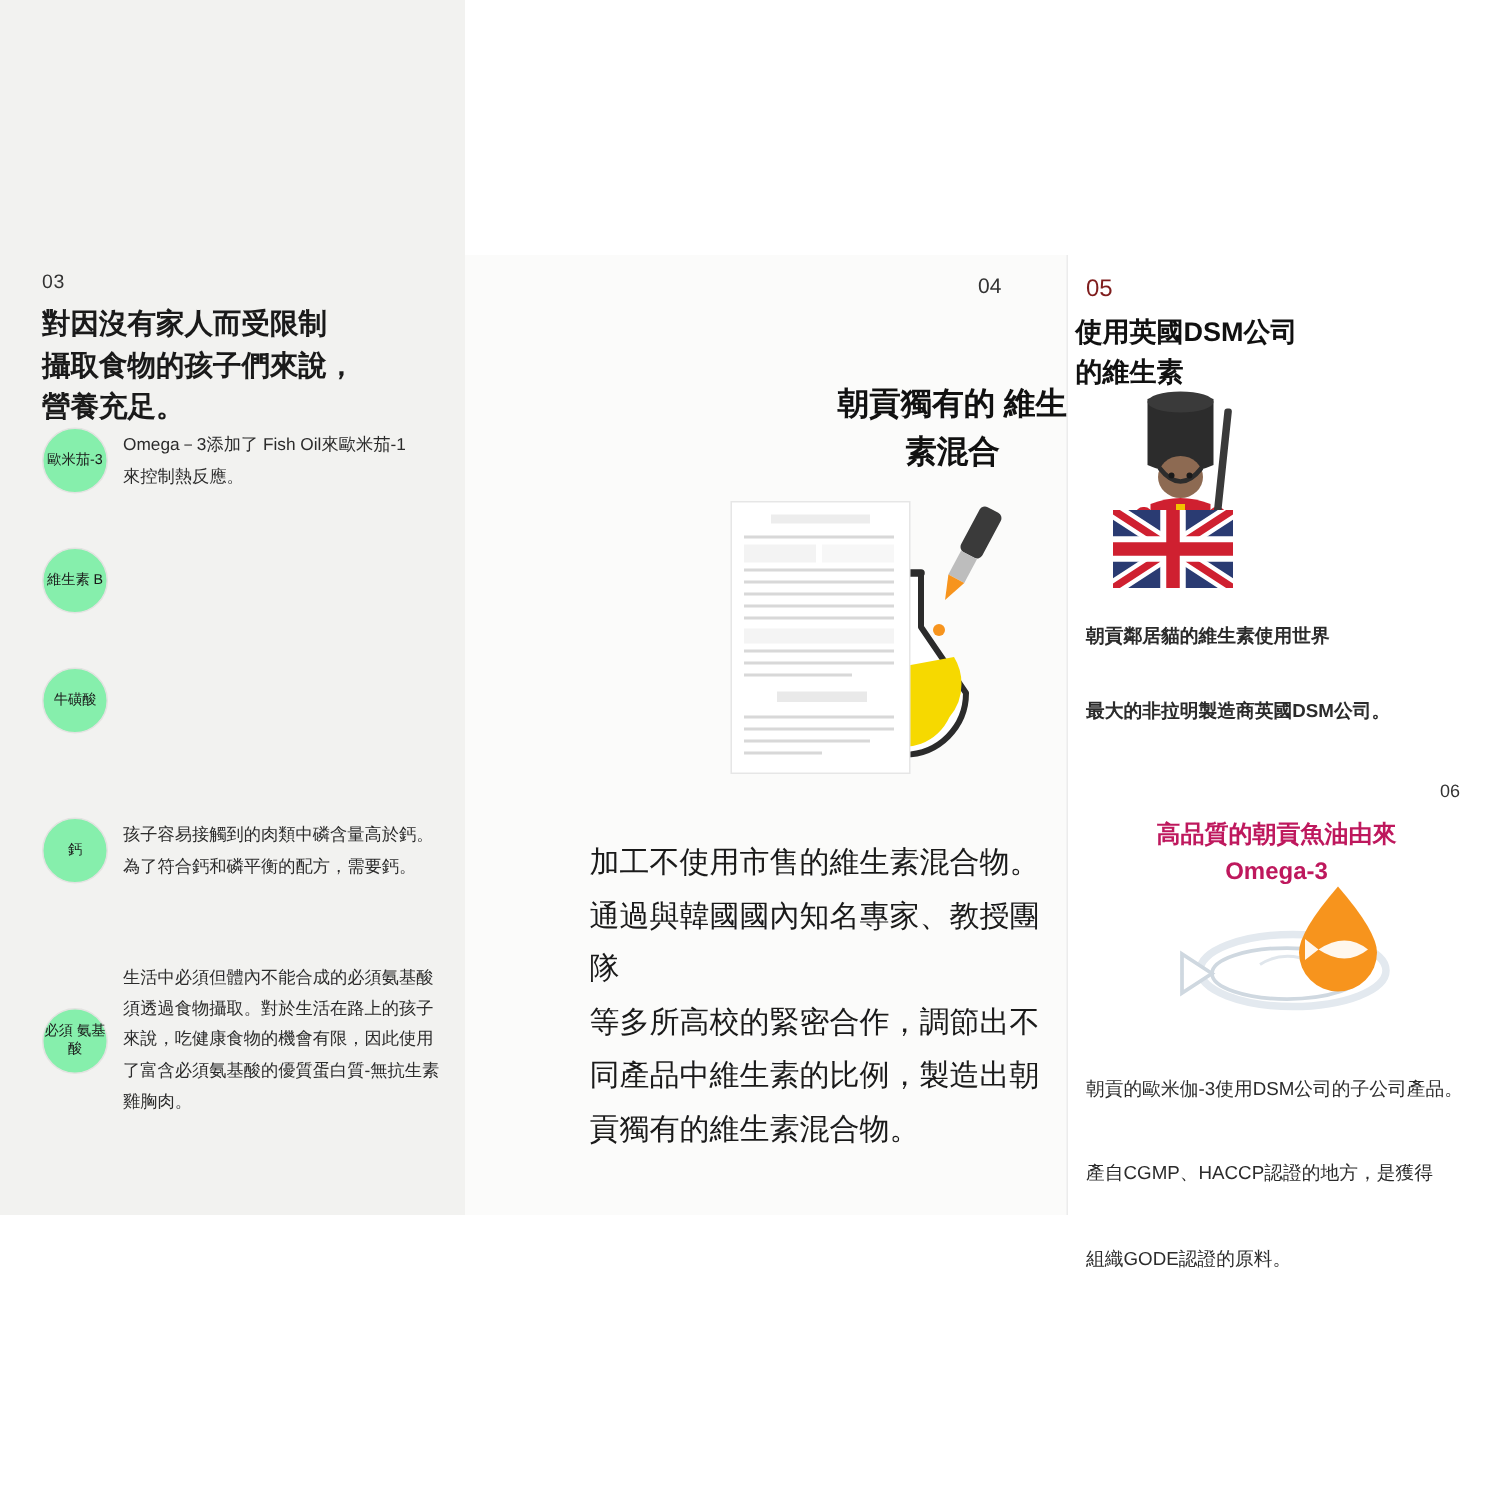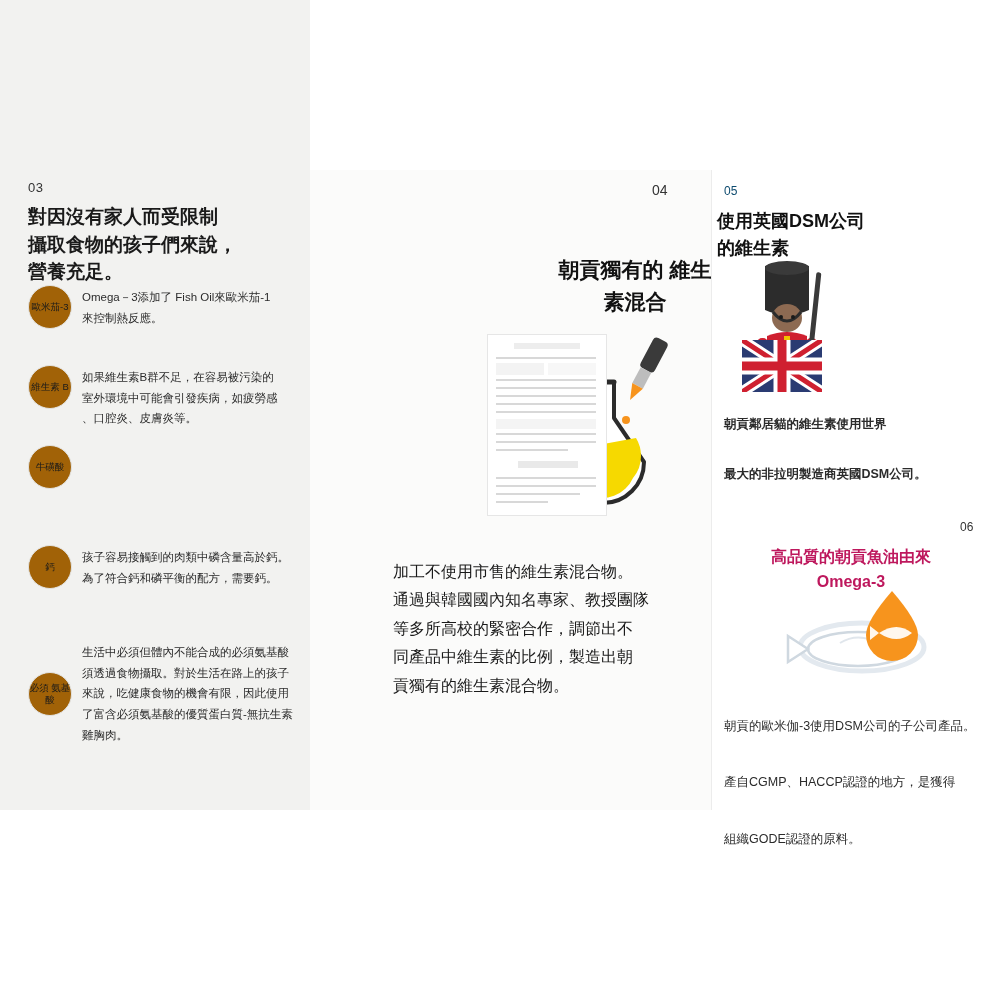--- a/index.html
+++ b/index.html
@@ -62,21 +62,21 @@
     position: absolute;
     left: 28px;
     width: 300px;
     display: flex;
     align-items: flex-start;
   }
   .ing-badge {
     flex: 0 0 auto;
     width: 44px; height: 44px;
     border-radius: 50%;
-    background: #a16207;
+    background: #86efac;
     border: 1px solid #e3e3e1;
     display: flex;
     align-items: center;
     justify-content: center;
     text-align: center;
     font-size: 9.5px;
     line-height: 1.25;
     color: #1a1a1a;
     box-sizing: border-box;
   }
@@ -104,21 +104,21 @@
     font-size: 21px;
     line-height: 1.5;
     font-weight: 700;
     color: #111;
     margin-top: 26px;
   }
   .mid-body {
     position: absolute;
     left: 393px; top: 558px;
     width: 310px;
-    font-size: 16px;
+    font-size: 20px;
     line-height: 1.78;
     color: #1a1a1a;
     white-space: pre-line;
   }
 
   
   .flask-wrap {
     position: absolute;
     left: 470px; top: 330px;
     width: 230px; height: 200px;
@@ -135,21 +135,21 @@
     position: absolute;
     height: 2px;
     background: #d8d8d8;
   }
   .doc-sheet .blk {
     position: absolute;
     background: #ededed;
   }
 
   
-  .r-num { position: absolute; left: 724px; top: 184px; font-size: 12px; color: #0c4a6e; }
+  .r-num { position: absolute; left: 724px; top: 184px; font-size: 16px; color: #7f1d1d; }
   .r-title {
     position: absolute;
     left: 717px; top: 208px;
     width: 200px;
     font-size: 18px;
     line-height: 1.5;
     font-weight: 700;
     color: #111;
     white-space: pre-line;
   }
@@ -207,23 +207,20 @@
 營養充足。</div>
 
 <div class="ing-row" style="top:285px;">
   <div class="ing-badge">歐米茄-3</div>
   <div class="ing-text">Omega－3添加了 Fish Oil來歐米茄-1
 來控制熱反應。</div>
 </div>
 
 <div class="ing-row" style="top:365px;">
   <div class="ing-badge">維生素 B</div>
-  <div class="ing-text">如果維生素B群不足，在容易被污染的
-室外環境中可能會引發疾病，如疲勞感
-、口腔炎、皮膚炎等。</div>
 </div>
 
 <div class="ing-row" style="top:445px;">
   <div class="ing-badge">牛磺酸</div>
 </div>
 
 <div class="ing-row" style="top:545px;">
   <div class="ing-badge">鈣</div>
   <div class="ing-text">孩子容易接觸到的肉類中磷含量高於鈣。
 為了符合鈣和磷平衡的配方，需要鈣。</div>

